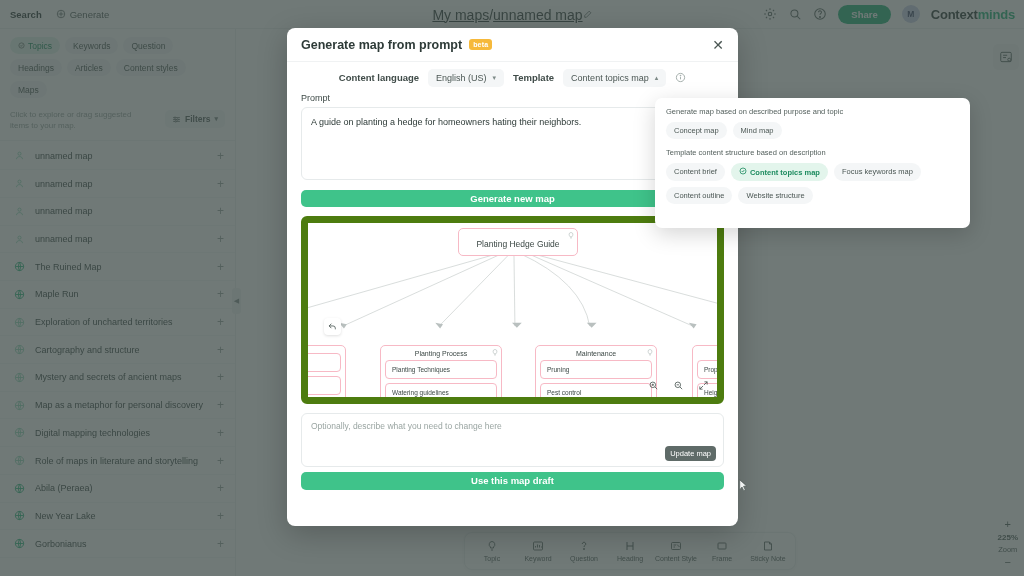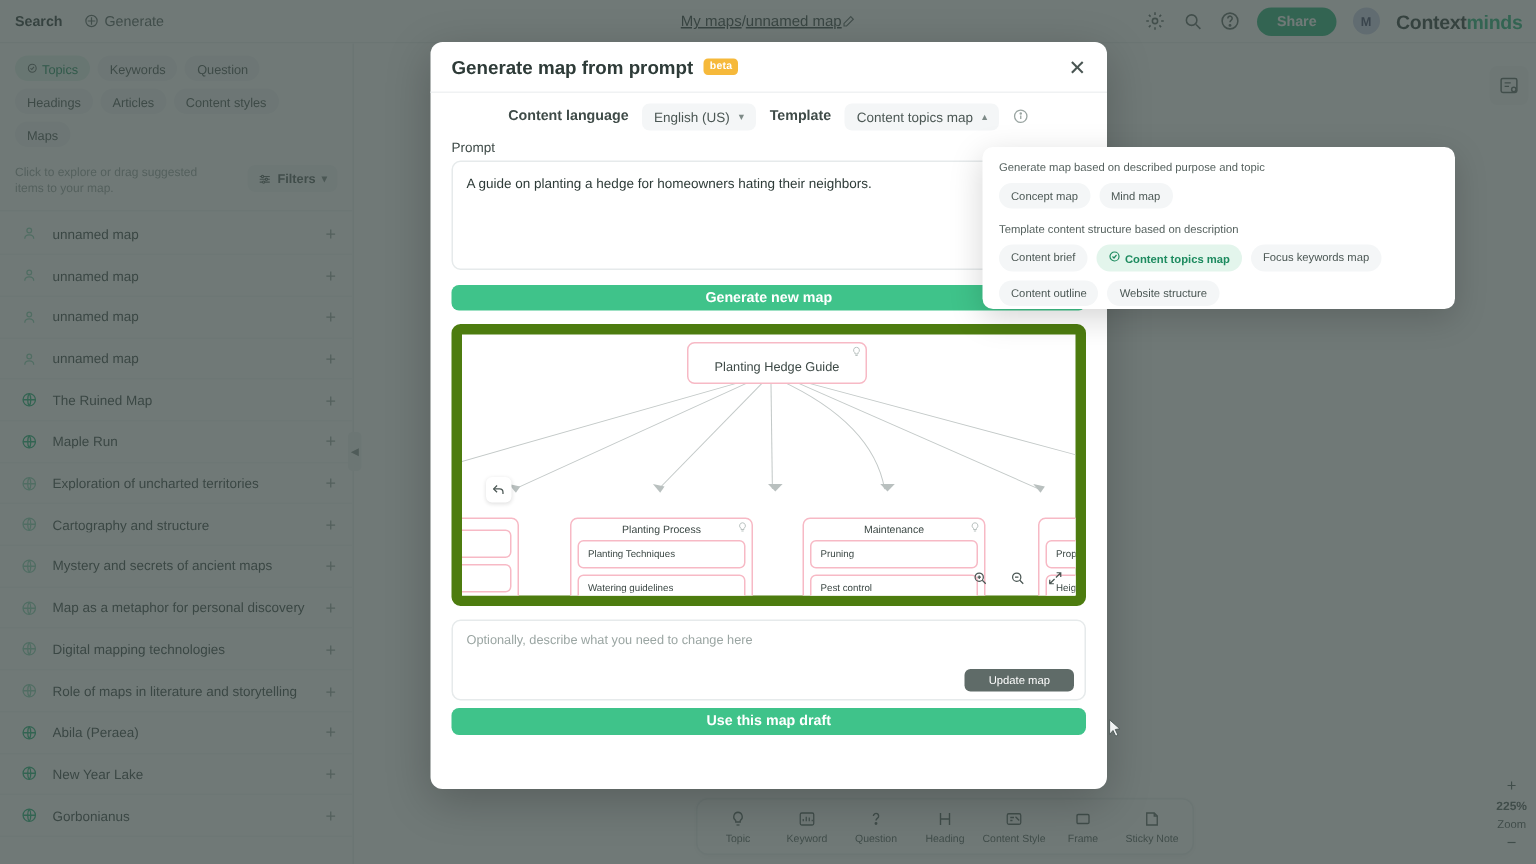--- a/index.html
+++ b/index.html
@@ -22,21 +22,21 @@
     background: #fff;
     border-bottom: 1px solid #eceff1;
     display: flex; align-items: center;
   }
   .tb-left { display: flex; align-items: center; gap: 14px; padding-left: 10px; }
   .tb-search { font-size: 9.5px; color: #2f3c39; font-weight: 600; }
   .tb-generate { font-size: 9.5px; color: #55615e; display: flex; align-items: center; gap: 4px; }
   .tb-center {
     position: absolute; left: 0; right: 0; top: 0; height: 29px;
     display: flex; align-items: center; justify-content: center;
-    gap: 0; font-size: 10px; color: #3b4744;
+    gap: 0; font-size: 14px; color: #3b4744;
   }
   .tb-center a { color: #3b4744; text-decoration: underline; }
   .tb-right {
     margin-left: auto; display: flex; align-items: center;
     gap: 11px; padding-right: 9px;
   }
   .ic { width: 14px; height: 14px; display: inline-block; color: #5a6663; }
   .ic svg { width: 100%; height: 100%; display: block; }
   .share-btn {
     background: #27b47c; color: #fff; font-size: 9.5px; font-weight: 600;
@@ -188,21 +188,21 @@
     background: #3fc38a; color: #fff; border: none; border-radius: 5px;
     font-size: 9.5px; height: 17px; line-height: 17px; font-weight: 600;
   }
   .bigbtn.tall { height: 18px; line-height: 18px; margin-top: 5px; }
 
   
   .dropdown {
     position: absolute; left: 368px; top: 70px;
     width: 315px; background: #fff;
     border-radius: 7px; box-shadow: 0 6px 22px rgba(0,0,0,.17);
-    padding: 9px 11px 2px; z-index: 40;
+    padding: 9px 11px 24px; z-index: 40;
   }
   .dd-label { font-size: 7.5px; color: #55615e; margin-bottom: 6px; }
   .dd-row { display: flex; gap: 6px; margin-bottom: 9px; flex-wrap: wrap; }
   .dd-chip {
     font-size: 7.5px; color: #4b5754; background: #f4f6f7;
     border-radius: 11px; padding: 4px 8px; white-space: nowrap;
   }
   .dd-chip.sel {
     background: #e3f5ec; color: #1d8b5f; font-weight: 600;
     display: flex; align-items: center; gap: 3px;
@@ -251,21 +251,21 @@
   .pvctl svg { width: 11px; height: 11px; display: block; }
 
   .changebox {
     margin-top: 9px; border: 1px solid #e6eaeb; border-radius: 6px;
     height: 54px; padding: 7px 9px; position: relative;
     font-size: 8.5px; color: #9aa5a2;
   }
   .updatebtn {
     position: absolute; right: 7px; bottom: 5px;
     background: #5f6b68; color: #fff; border: none;
-    border-radius: 4px; font-size: 7.5px; padding: 3px 16px;
+    border-radius: 4px; font-size: 7.5px; padding: 3px 5px;
   }
   svg.line { position: absolute; inset: 0; width: 100%; height: 100%; }
   .cursor { position: absolute; left: 739px; top: 479px; width: 9px; height: 13px; }
 </style>
 </head>
 <body>
 
 <div id="app">
 
   <div class="topbar">

